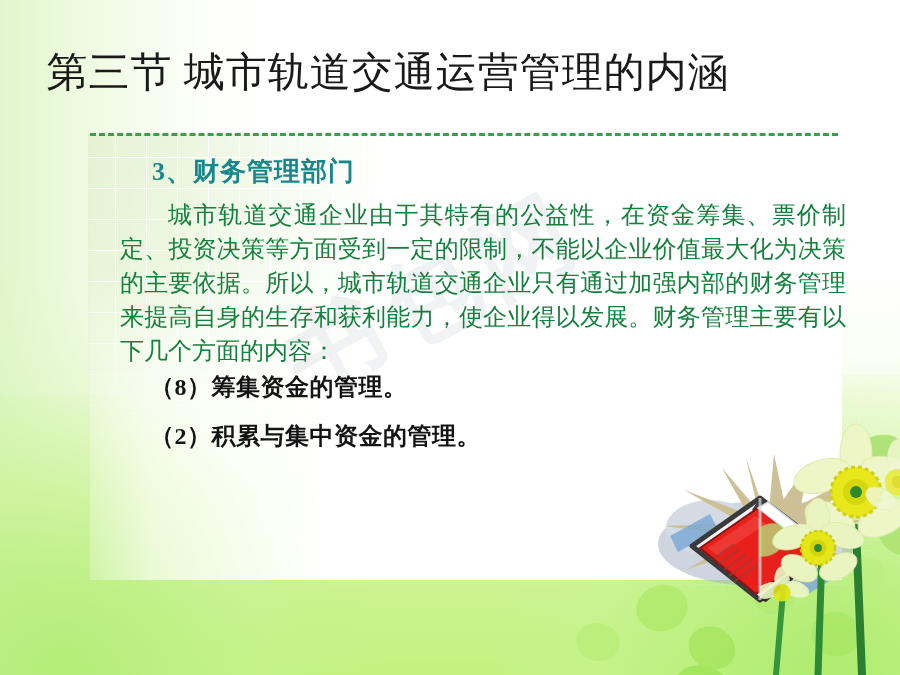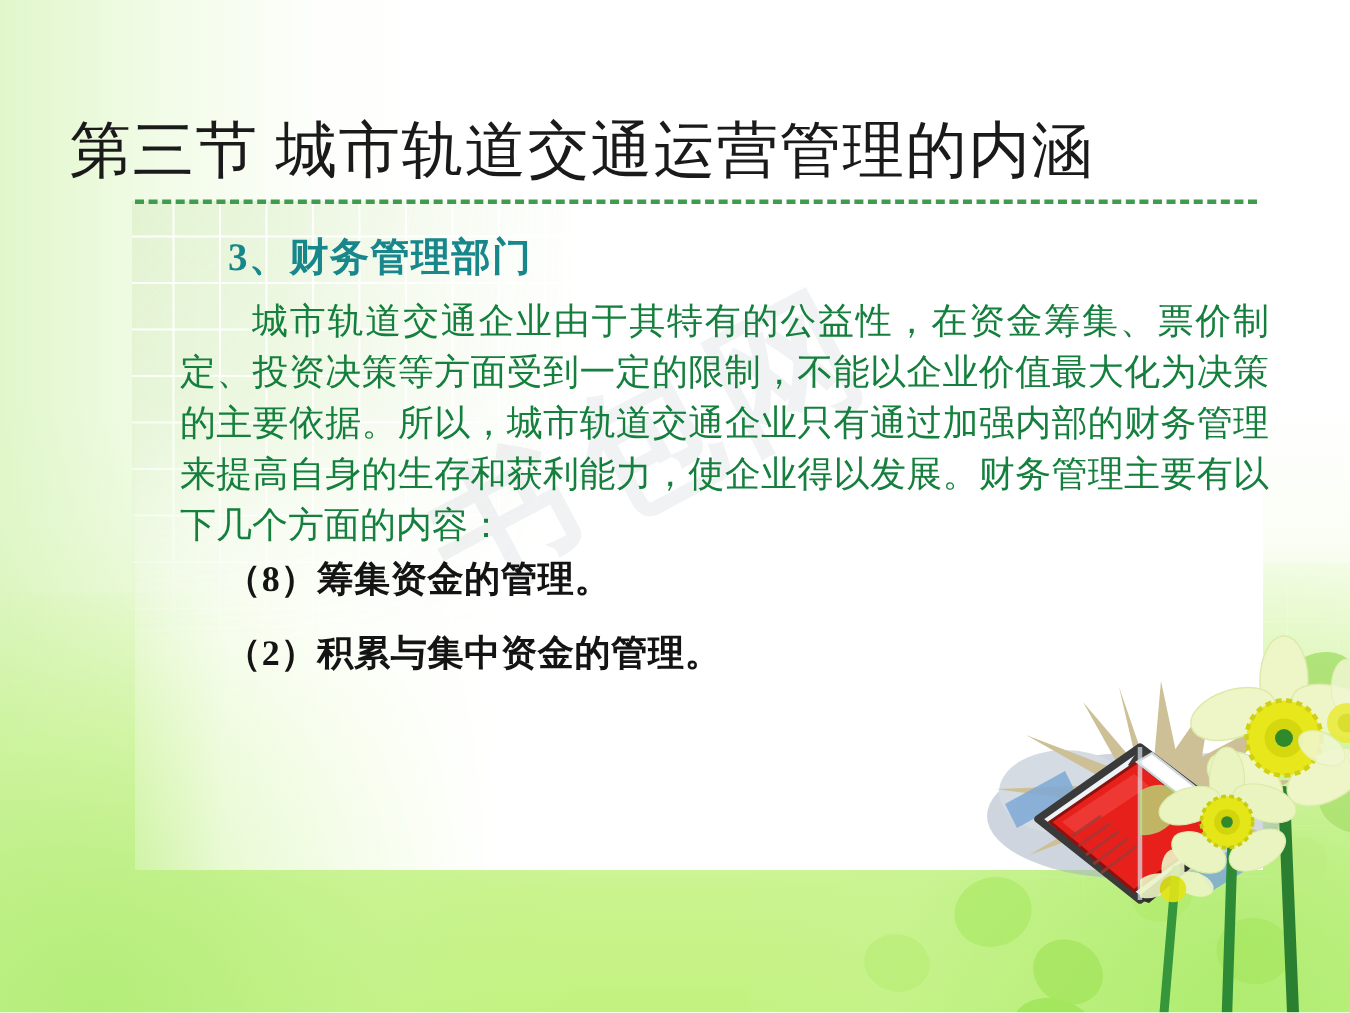--- a/index.html
+++ b/index.html
@@ -109,21 +109,20 @@
     position: absolute;
     left: 0; top: 48px;
     width: 776px;
     text-align: center;
     font-size: 41px;
     line-height: 1.18;
     color: #1a1a1a;
     letter-spacing: 1px;
     font-family: "Liberation Serif", "DejaVu Serif", serif;
     white-space: nowrap;
-    margin-top: 28px;
   }
 
   
   .divider {
     position: absolute;
     left: 90px; top: 133px;
     width: 748px;
     height: 0;
     border-top: 3px dashed #3f9c4f;
   }

